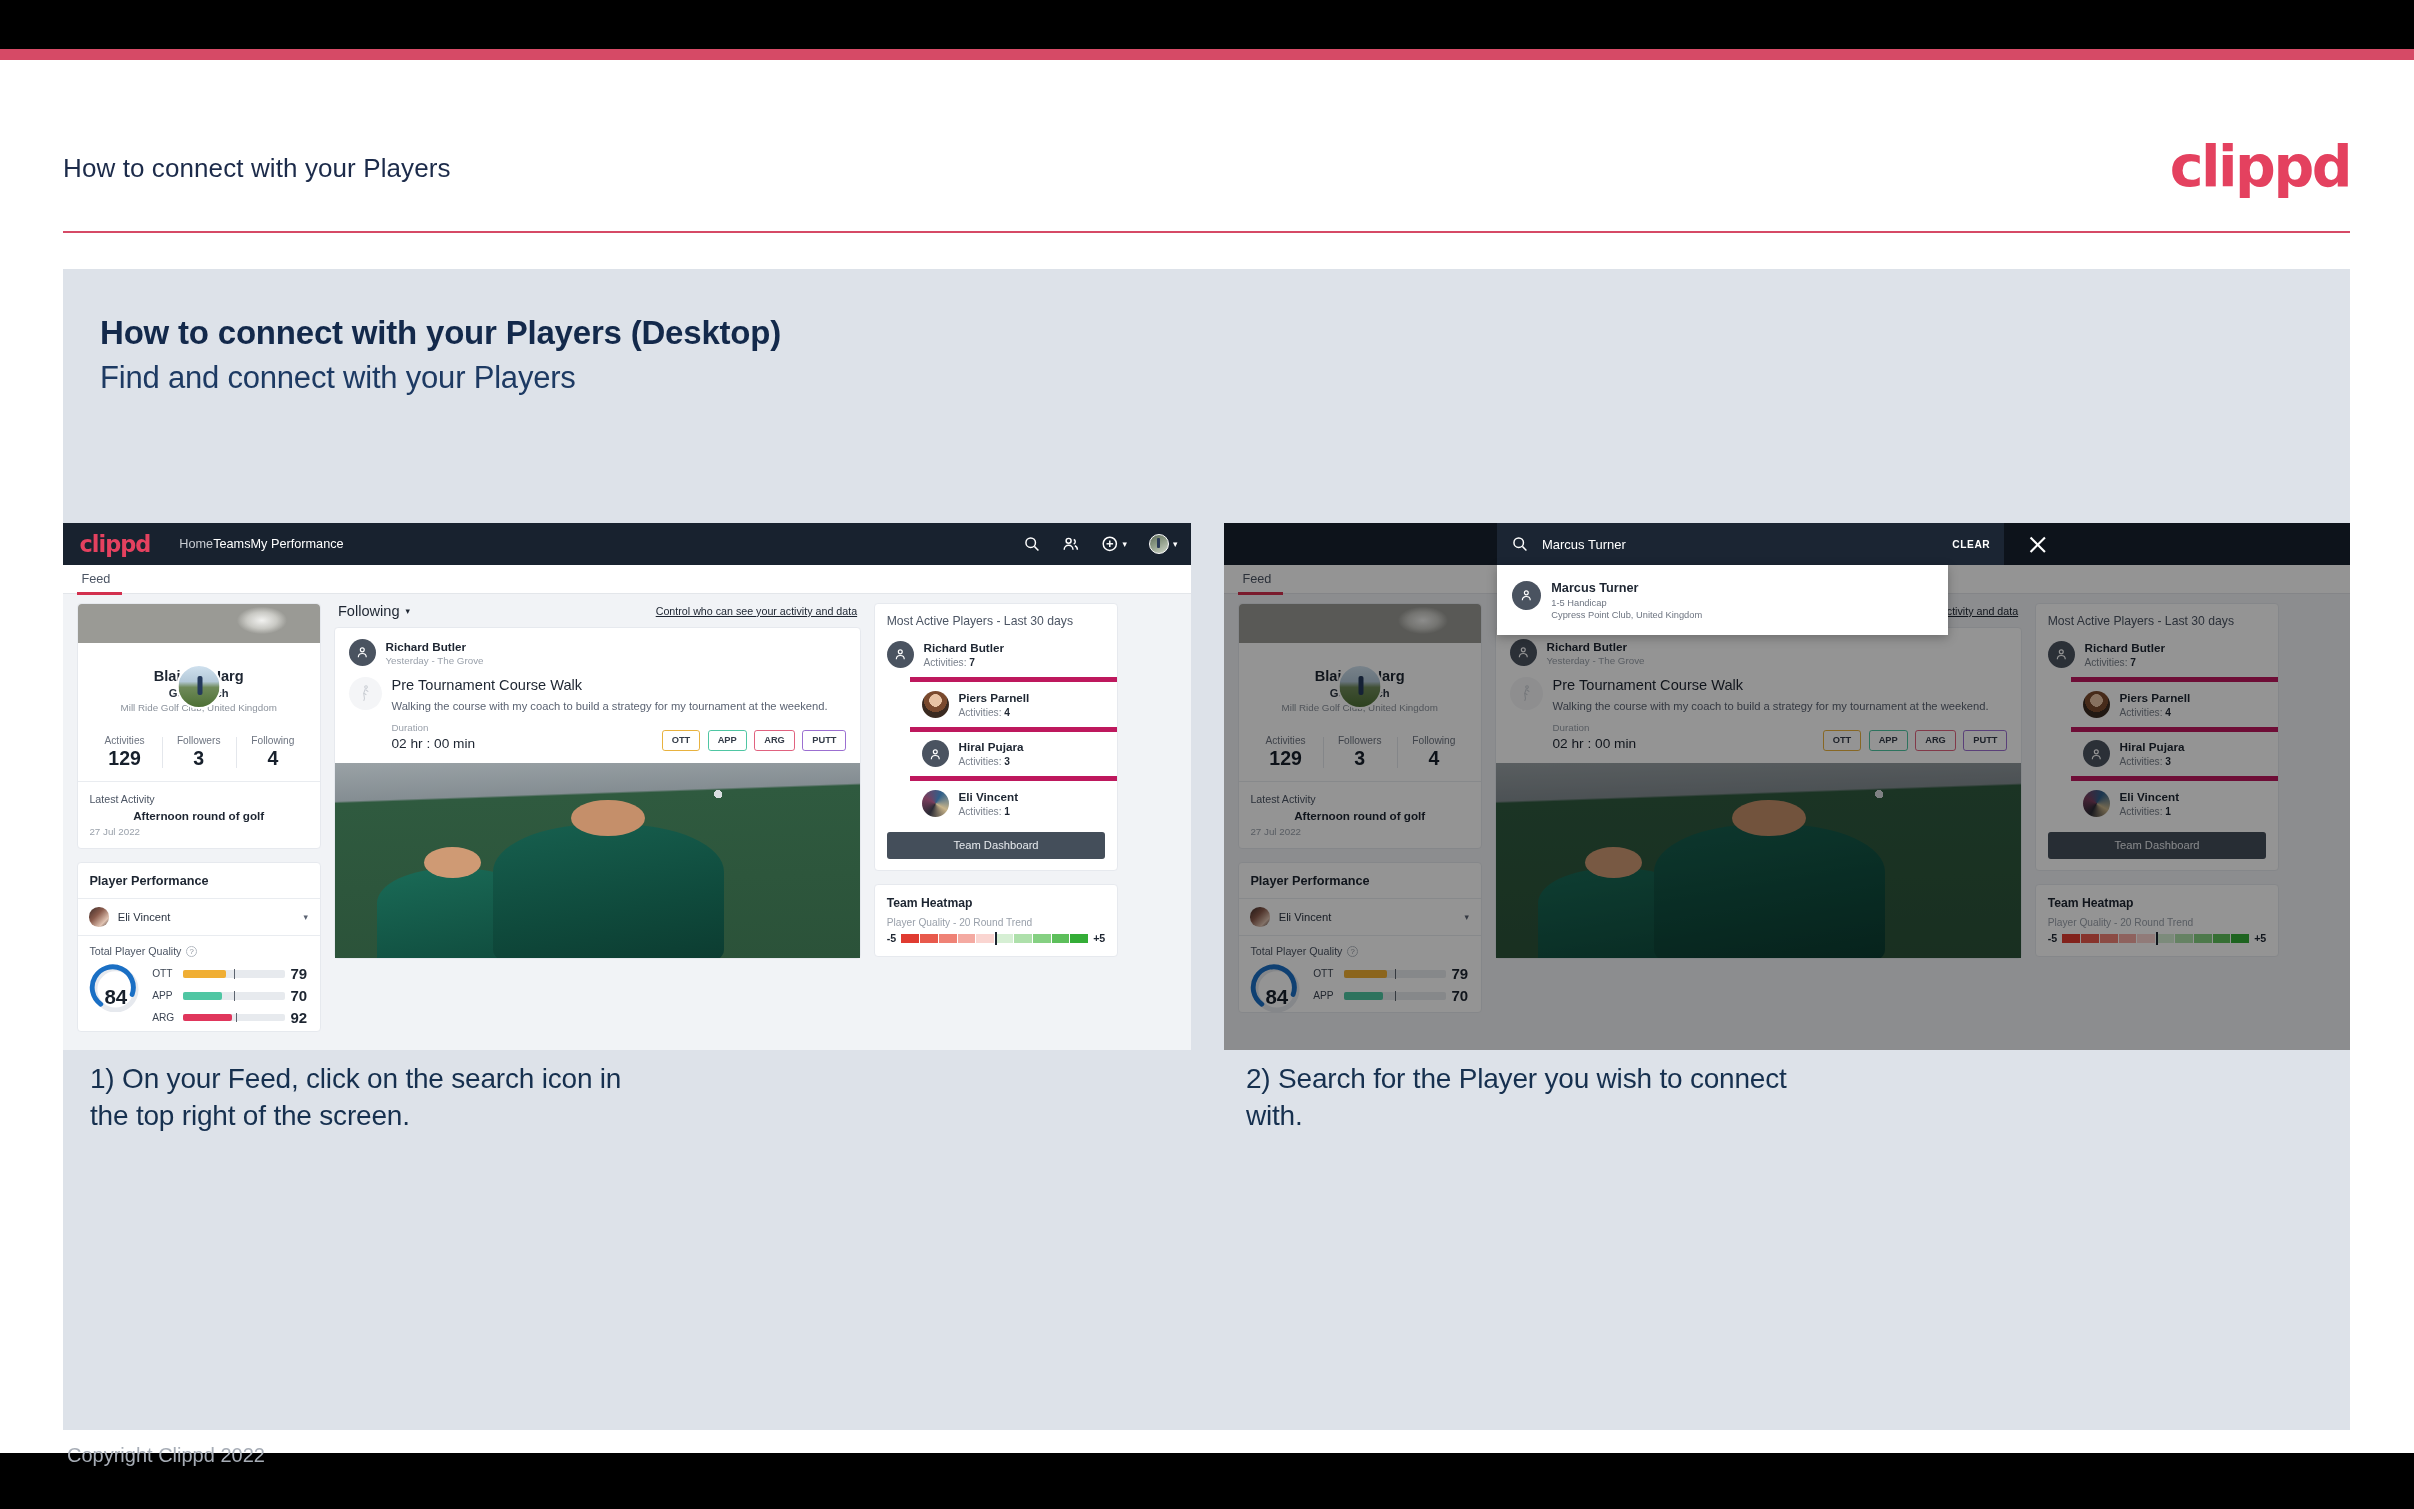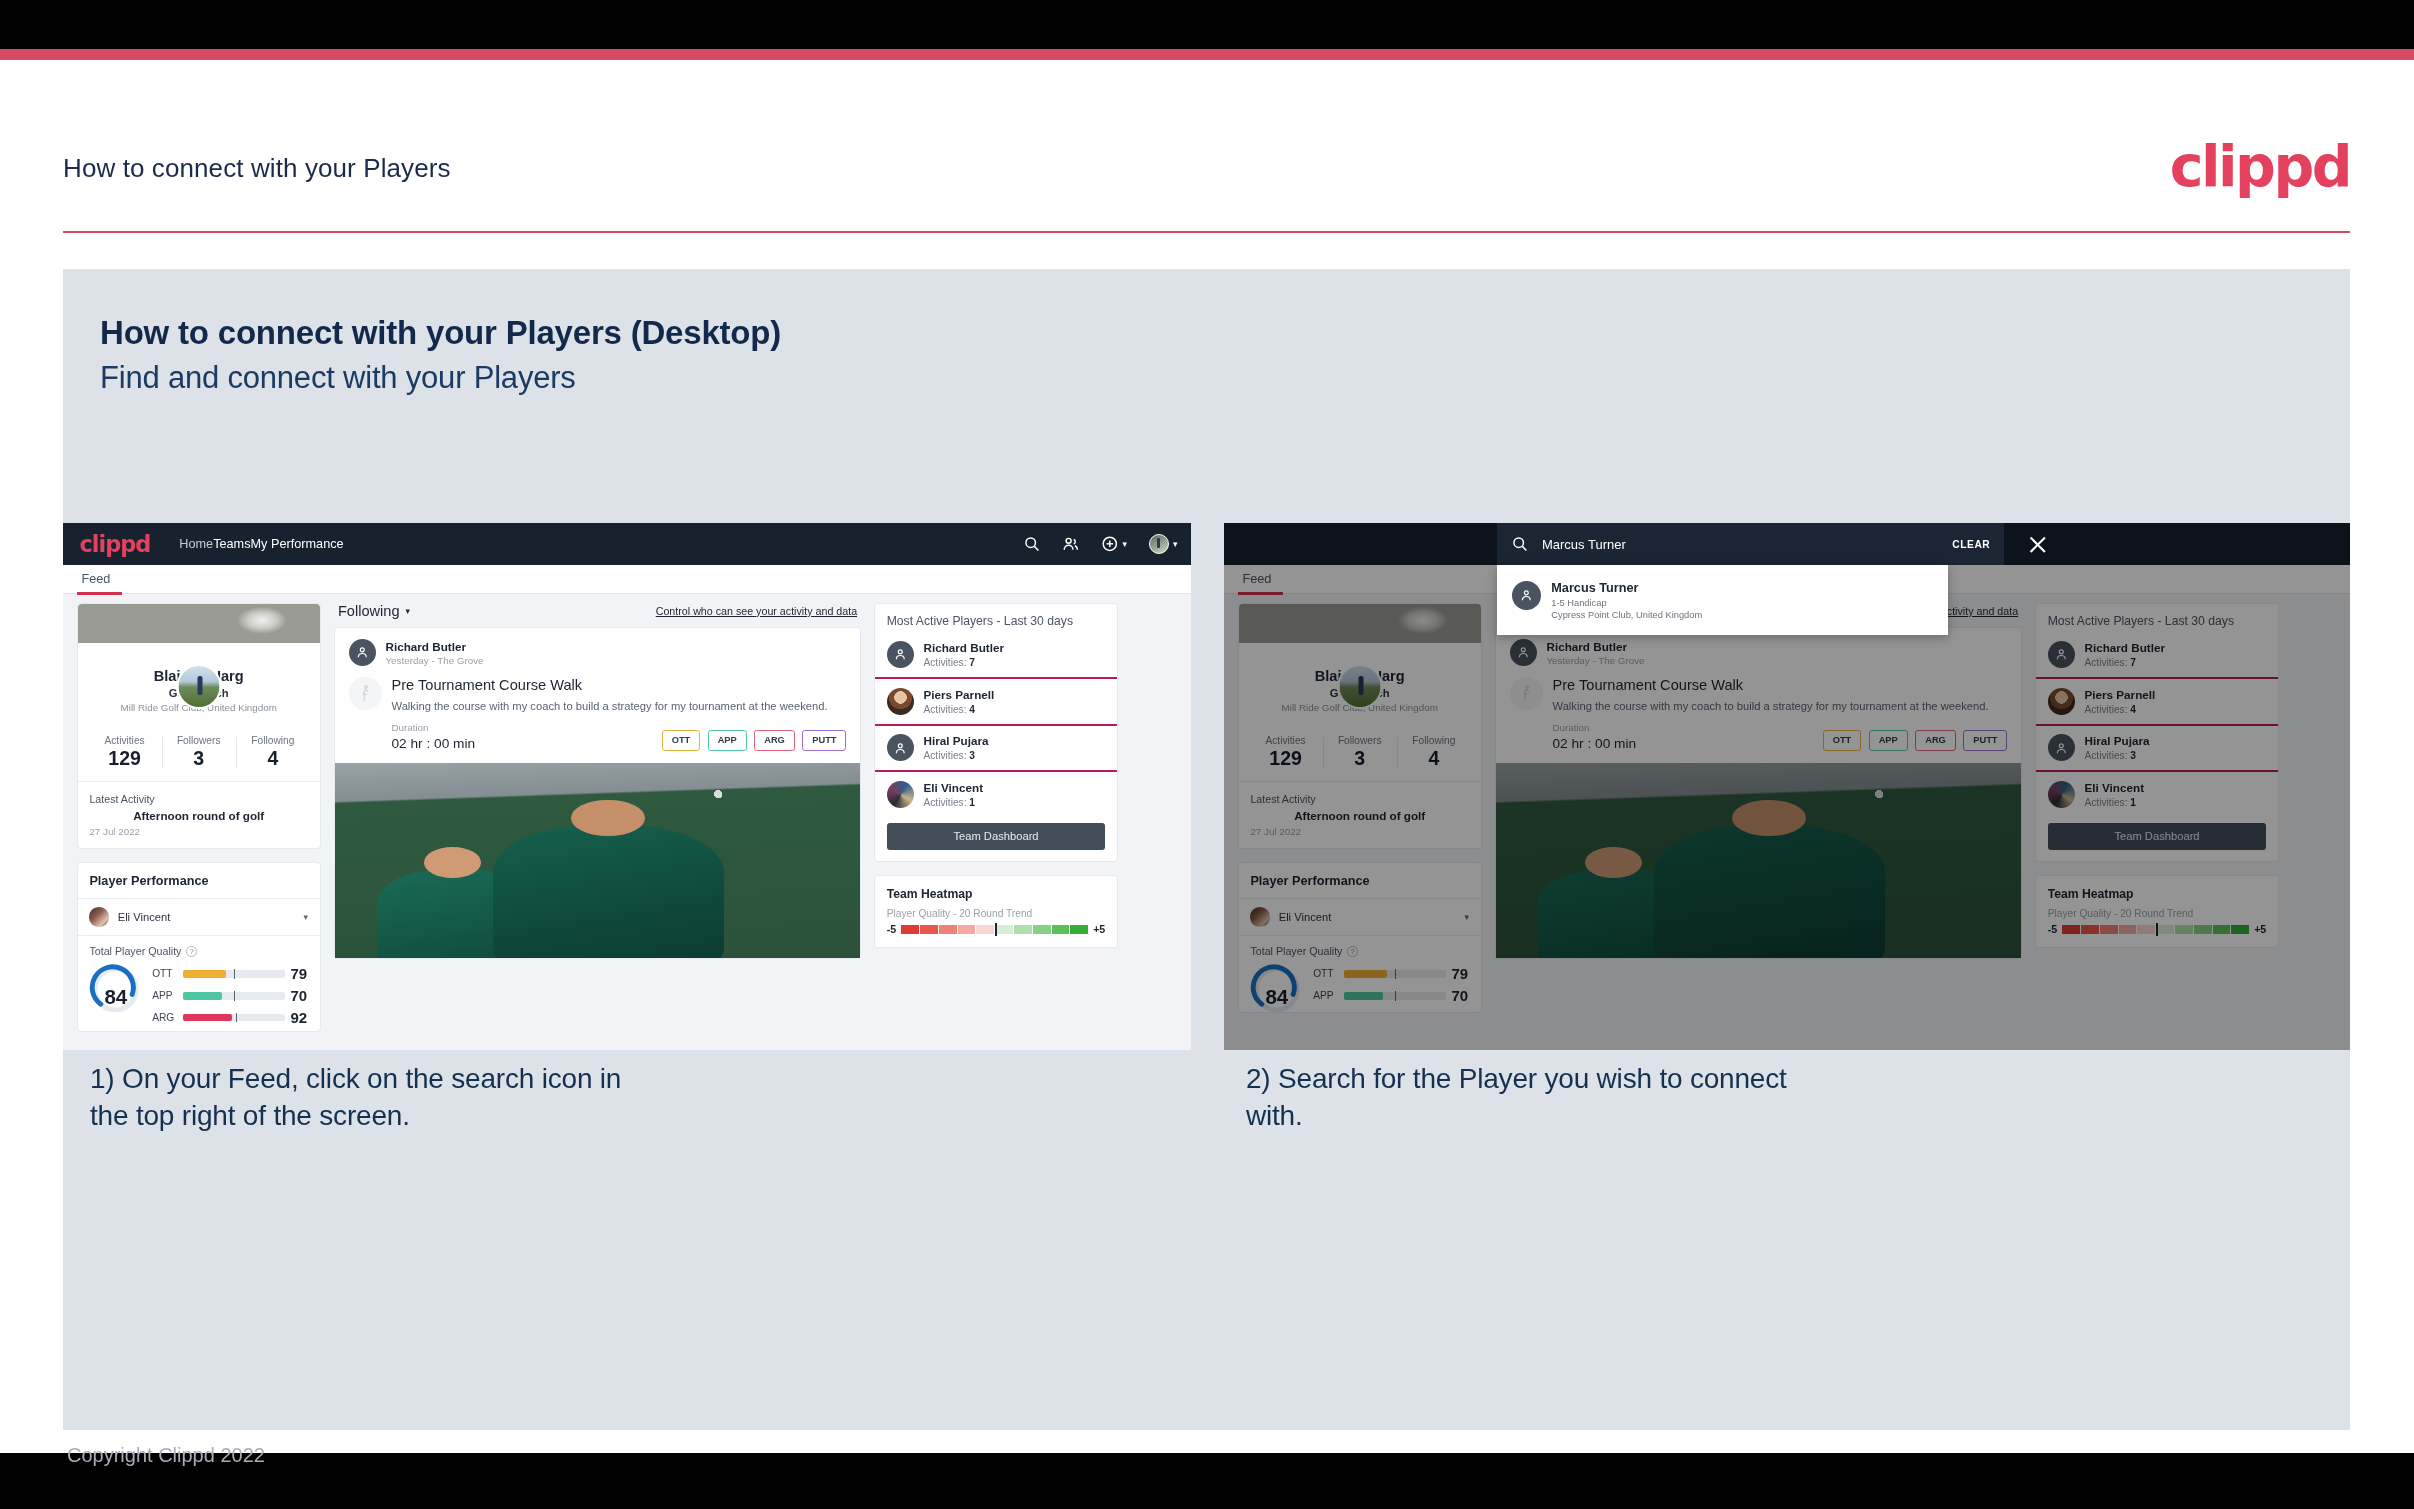--- a/index.html
+++ b/index.html
@@ -246,21 +246,21 @@
     border-radius:50%; background:#cf9a74;
   }
 
   
   .col-right { position: absolute; left: 811px; top: 7.8px; width: 244px; }
   .map-h { font-size: 12.2px; font-weight: 700; color: #1d2531; padding: 10.7px 11.7px 3.9px; }
   .map-h span { font-weight: 400; color: #4c5564; }
   .player-row {
     display: flex; align-items: center; gap: 9.8px; padding: 8.8px 11.7px;
   }
-  .player-row + .player-row { border-top: 2px solid #be185d; }
+  .player-row + .player-row { border-top: 5px solid #be185d; margin-left: 35px; }
   .pr-name { font-size: 11.7px; font-weight: 700; color: #1d2531; }
   .pr-act { font-size: 10.2px; color: #7a818c; margin-top: 2.9px; }
   .pr-act b { color: #1d2531; }
   .dash-btn {
     margin: 5.9px 11.7px 11.7px; height: 27px; background: #444e5a; border-radius: 2.9px;
     color: #e7eaee; font-size: 11.2px; display: flex; align-items: center; justify-content: center;
   }
   .heat { margin-top: 12.7px; padding: 10.7px 11.7px 11.7px; }
   .heat-h { font-size: 12.2px; font-weight: 700; color: #1d2531; }
   .heat-s { font-size: 10.2px; color: #9aa1ab; margin-top: 6.8px; }

